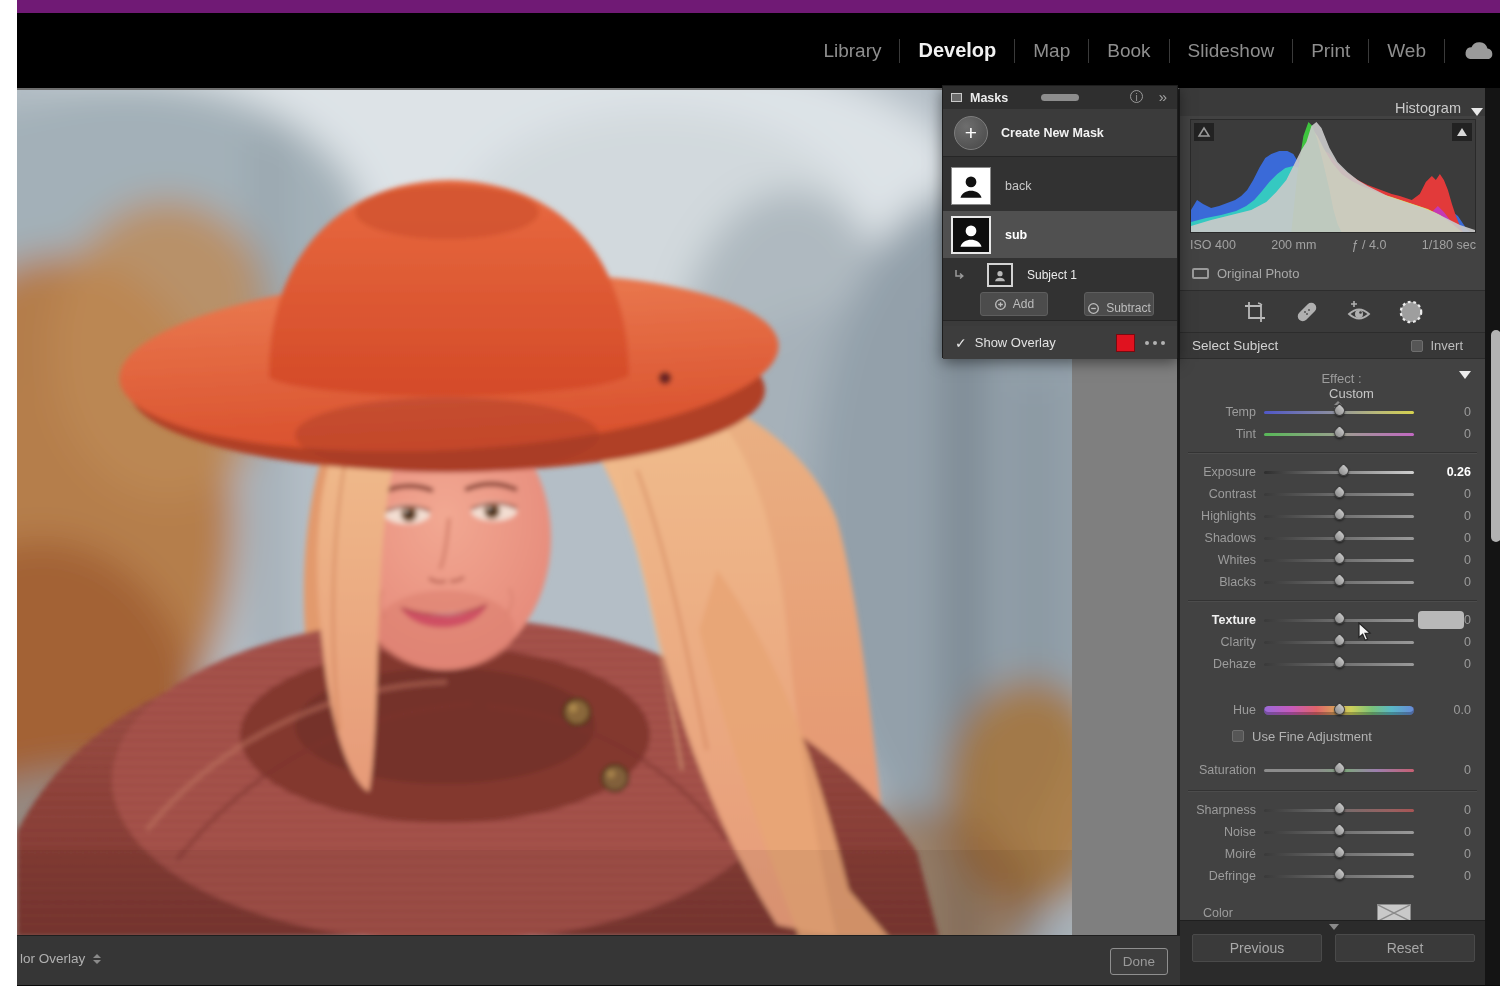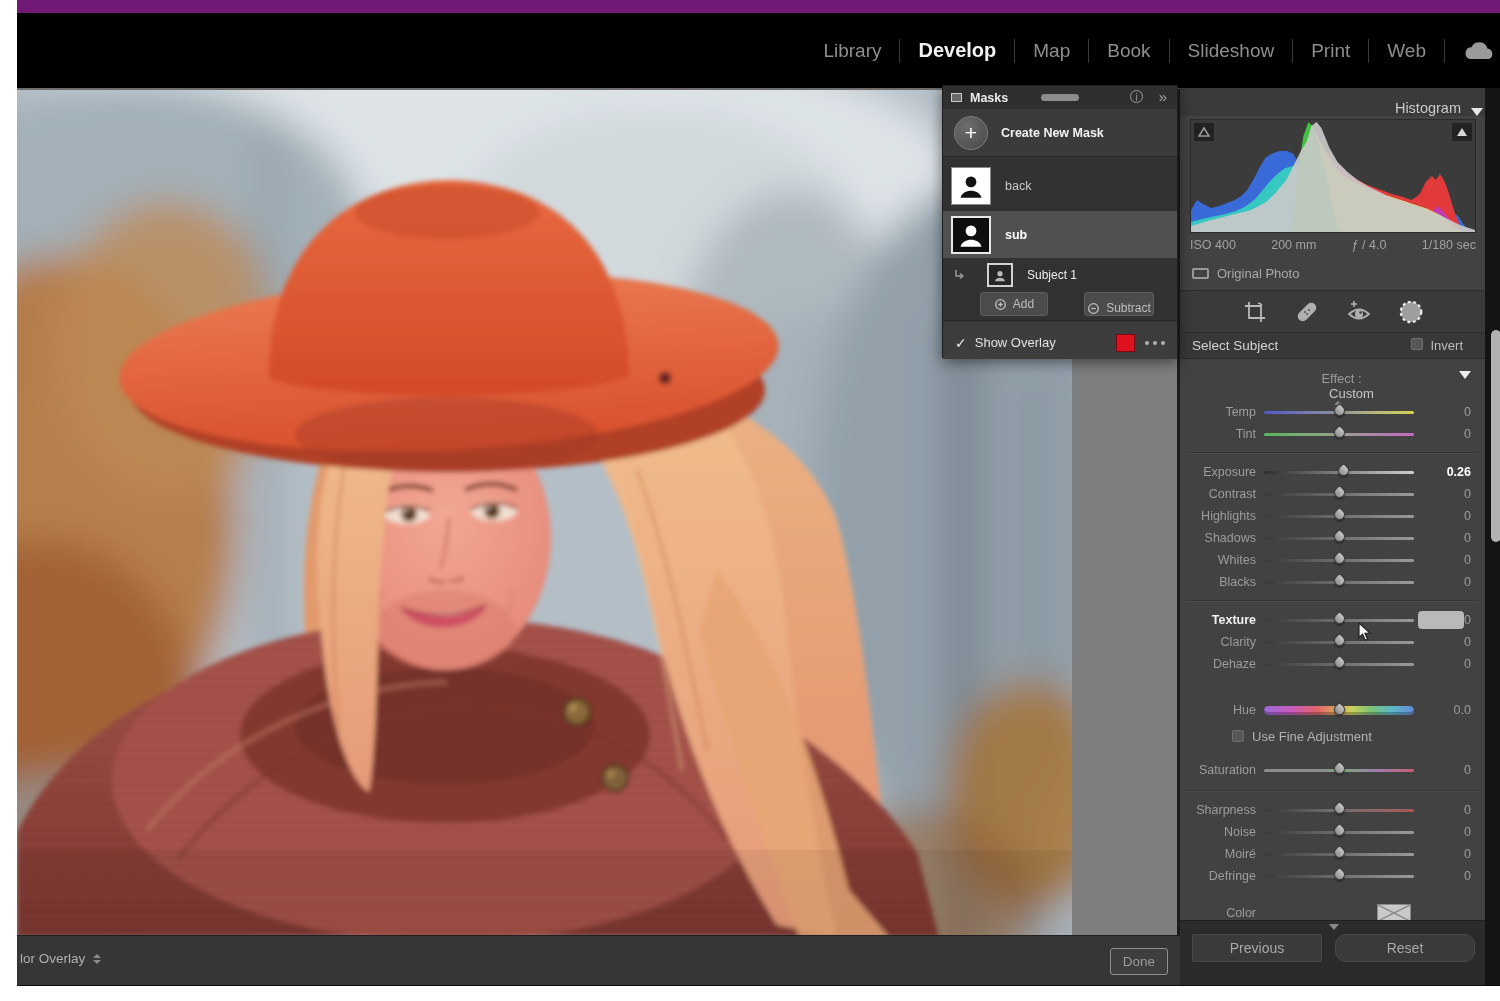--- a/index.html
+++ b/index.html
@@ -39,21 +39,21 @@
   .clip.l { left:3px; } .clip.r { right:3px; }
   .hist-info { position:absolute; left:10px; top:150px; width:286px; display:flex; justify-content:space-between; color:#a2a2a2; font-size:12.5px; }
   .orig-row { position:absolute; left:12px; top:178px; display:flex; align-items:center; gap:8px; color:#a8a8a8; font-size:13px; }
   .orig-icon { width:17px; height:11px; border:2px solid #9a9a9a; border-radius:2px; }
 
   .toolstrip { position:absolute; left:0; top:202px; width:305px; height:42px; background:#3a3a3a; border-top:1px solid #2d2d2d; display:flex; align-items:center; justify-content:center; gap:26px; }
   .tool { width:26px; height:26px; display:flex; align-items:center; justify-content:center; }
 
   .sel-subj-bar { position:absolute; left:0; top:244px; width:305px; height:27px; background:#383838; border-top:1px solid #2c2c2c; border-bottom:1px solid #2c2c2c; display:flex; align-items:center; color:#d2d2d2; font-size:13.5px; }
   .sel-subj-bar .ss-label { margin-left:12px; flex:1; }
-  .invert-wrap { display:flex; align-items:flex-start; gap:7px; margin-right:22px; color:#bdbdbd; font-size:13px; }
+  .invert-wrap { display:flex; align-items:center; gap:7px; margin-right:22px; color:#bdbdbd; font-size:13px; }
   .cbx { width:12px; height:12px; background:#565656; border:1px solid #6e6e6e; border-radius:2px; }
 
   .adjust { position:absolute; left:0; top:271px; width:305px; }
   .effect-row { height:22px; margin-top:12px; display:flex; align-items:center; color:#9c9c9c; font-size:13px; position:relative;flex-direction:column; }
   .effect-row .e-lbl { margin-left:18px; }
   .effect-row .e-val { margin-left:38px; color:#c6c6c6; }
   .effect-row .disc2 { position:absolute; right:14px; width:0;height:0;border-left:6px solid transparent;border-right:6px solid transparent;border-top:8px solid #ececec; }
   .spacer8 { height:8px; } .spacer14 { height:14px; } .spacer22 { height:22px; }
   .sep { height:2px; margin:7px 8px; border-top:1px solid #333; border-bottom:1px solid #4c4c4c; }
   .srow { height:22px; display:flex; align-items:center; position:relative; }
@@ -67,29 +67,29 @@
   .t-sat { background:linear-gradient(90deg,#8c8c8c,#8c8c8c 35%,#7fa57f 55%,#9d7fae 75%,#c75f72); }
   .t-hue { height:9px; border-radius:5px; background:linear-gradient(90deg,#9a6ad8,#c75bbd 18%,#e0646a 35%,#d9a35a 48%,#cdd05a 58%,#7ac27a 72%,#5ab8c7 85%,#688ad8); box-shadow:inset 0 -3px 0 rgba(0,0,0,.25); }
   .thumb { position:absolute; left:50%; top:50%; width:11px; height:11px; margin:-7px 0 0 -5.5px; background:linear-gradient(180deg,#c6c6c6,#8f8f8f); border:1px solid #3f3f3f; border-radius:0 50% 50% 50%; transform:rotate(45deg); box-shadow:1px 1px 2px rgba(0,0,0,.45); }
   .thumb.right { left:53%; }
   .val { flex:1; text-align:right; padding-right:14px; color:#9c9c9c; font-size:12.5px; }
   .val.white { color:#ffffff; font-weight:bold; }
   .hover-pill { position:absolute; left:238px; top:2px; width:46px; height:18px; background:#c6c6c6; border-radius:4px; opacity:.9; }
   .fine-row { height:26px; display:flex; align-items:center; gap:8px; padding-left:52px; color:#b2b2b2; font-size:13px; }
   .hrow { height:26px; }
   .color-row { height:24px; display:flex; align-items:center; position:relative; }
-  .color-row .lbl { width:84px; text-align:right; color:#9c9c9c; font-size:12.5px; padding-right:8px; }
+  .color-row .lbl { width:84px; text-align:center; color:#9c9c9c; font-size:12.5px; padding-right:8px; }
   .color-swatch { position:absolute; left:197px; width:34px; height:18px; background:#c9c9c9; border:1px solid #8a8a8a; }
   .color-swatch svg { display:block; }
 
   .panel-bottom { position:absolute; left:0; top:832px; width:305px; height:65px; background:#2b2b2b; border-top:1px solid #1f1f1f; }
   .pb-tri { position:absolute; left:149px; top:3px; width:0; height:0; border-left:5px solid transparent; border-right:5px solid transparent; border-top:6px solid #8a8a8a; }
   .pb-btn { position:absolute; top:13px; height:28px; background:#3a3a3a; border:1px solid #4a4a4a; border-radius:2px; color:#a8a8a8; font-size:14px; text-align:center; line-height:26px; }
   .pb-prev { left:12px; width:130px; }
-  .pb-reset { left:155px; width:140px;border-radius:11px; }
+  .pb-reset { left:155px; width:140px; }
 
   
   .masks { position:absolute; left:925px; top:72px; width:236px; height:273px; background:#3b3b3b; border:1px solid #1d1d1d; box-shadow:0 4px 14px rgba(0,0,0,.5); }
   .m-header { position:absolute; left:0; top:0; width:100%; height:23px; background:#2f2f2f; display:flex; align-items:center; }
   .m-panel-icon { width:11px; height:9px; border:1.5px solid #c9c9c9; background:#6a6a6a; margin-left:8px; }
   .m-title { color:#ececec; font-weight:bold; font-size:12.5px; margin-left:8px; }
   .m-pill { position:absolute; left:98px; top:8px; width:38px; height:7px; border-radius:4px; background:#8d8d8d; }
   .m-info { position:absolute; right:34px; top:4px; width:13px; height:13px; border:1.5px solid #9a9a9a; border-radius:50%; color:#9a9a9a; font-size:10px; text-align:center; line-height:13px; }
   .m-chevrons { position:absolute; right:10px; top:2px; color:#a2a2a2; font-size:15px; }
   .m-create { position:absolute; left:0; top:23px; width:100%; height:47px; display:flex; align-items:center; }

